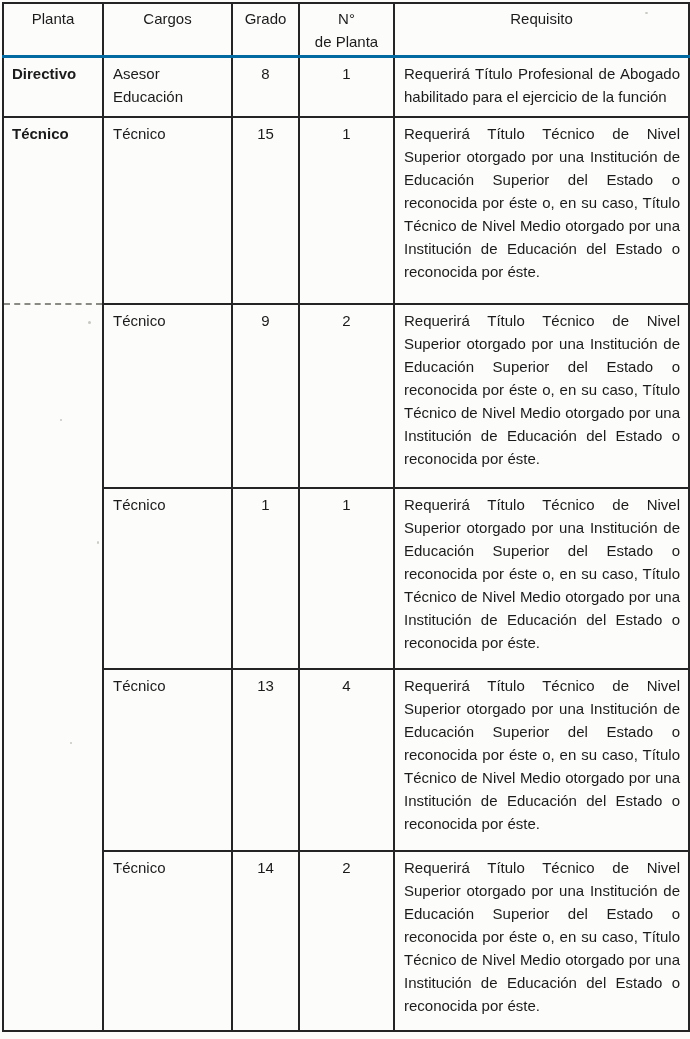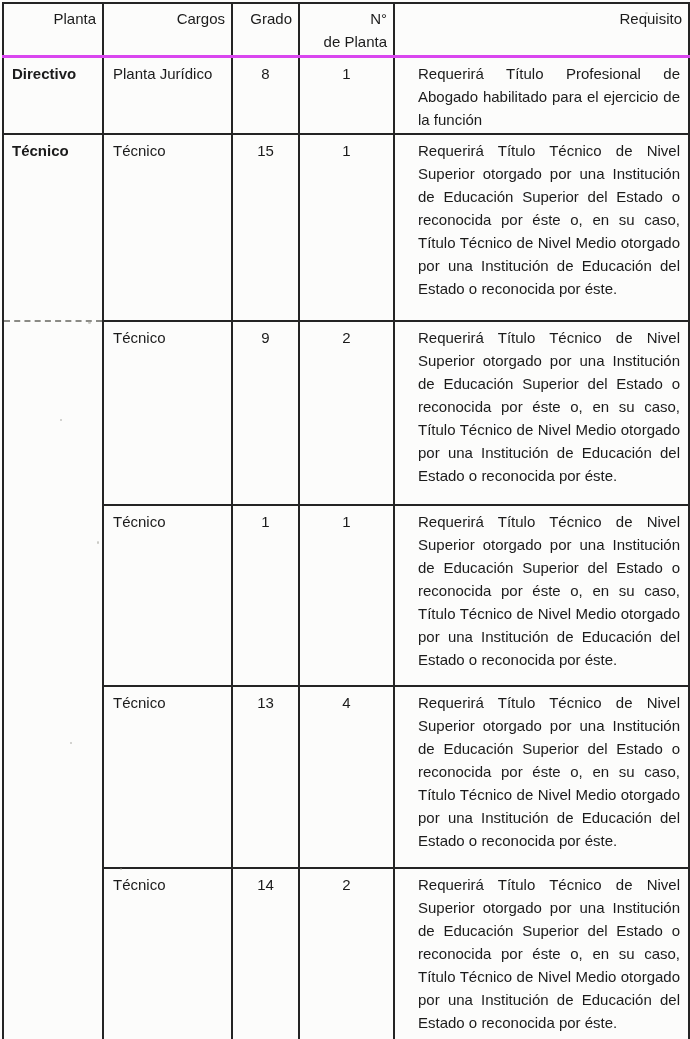--- a/index.html
+++ b/index.html
@@ -32,22 +32,22 @@
     border: 2px solid #242424;
     vertical-align: top;
     font-size: 15px;
     line-height: 23px;
     padding: 2px 6px;
     background: transparent;
     overflow: hidden;
   }
   .doc-table thead th {
     font-weight: normal;
-    text-align: right;
-    border-bottom: 3px solid #d946ef;
+    text-align: center;
+    border-bottom: 3px solid #0369a1;
     padding-top: 3px;
   }
   tr.row-header { height: 50px; }
   tr.row-1 { height: 60px; }
   tr.row-2 { height: 187px; }
   tr.row-3 { height: 184px; }
   tr.row-4 { height: 181px; }
   tr.row-5 { height: 182px; }
   tr.row-6 { height: 180px; }
 
@@ -66,21 +66,21 @@
   td.cell-cargo {
     padding-left: 9px;
     padding-top: 4px;
   }
   td.cell-grado, td.cell-ncargos {
     text-align: center;
     padding-top: 4px;
   }
   td.cell-requisito {
     text-align: justify;
-    padding: 4px 8px 2px 23px;
+    padding: 4px 8px 2px 9px;
     border-radius: 7px;
   }
   .speck {
     position: absolute;
     background: #9a9a93;
     border-radius: 50%;
     opacity: 0.55;
   }
 </style>
 </head>
@@ -103,21 +103,21 @@
         <th>
           <div>N°</div>
           <div>de Planta</div>
         </th>
         <th>Requisito</th>
       </tr>
     </thead>
     <tbody>
       <tr class="row-1">
         <td class="cell-planta">Directivo</td>
-        <td class="cell-cargo">Planta Jurídico</td>
+        <td class="cell-cargo">Asesor Educación</td>
         <td class="cell-grado">8</td>
         <td class="cell-ncargos">1</td>
         <td class="cell-requisito">Requerirá Título Profesional de Abogado habilitado para el ejercicio de la función</td>
       </tr>
       <tr class="row-2">
         <td class="cell-planta artifact-bottom">Técnico</td>
         <td class="cell-cargo">Técnico</td>
         <td class="cell-grado">15</td>
         <td class="cell-ncargos">1</td>
         <td class="cell-requisito">Requerirá Título Técnico de Nivel Superior otorgado por una Institución de Educación Superior del Estado o reconocida por éste o, en su caso, Título Técnico de Nivel Medio otorgado por una Institución de Educación del Estado o reconocida por éste.</td>

